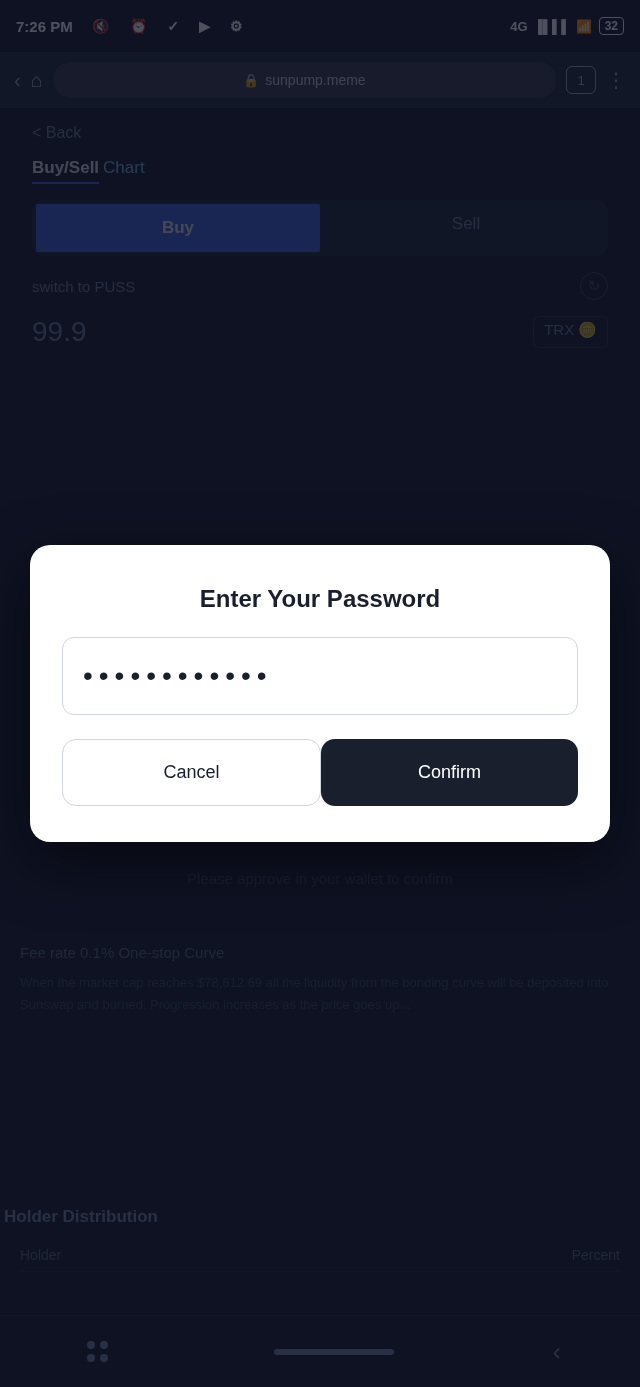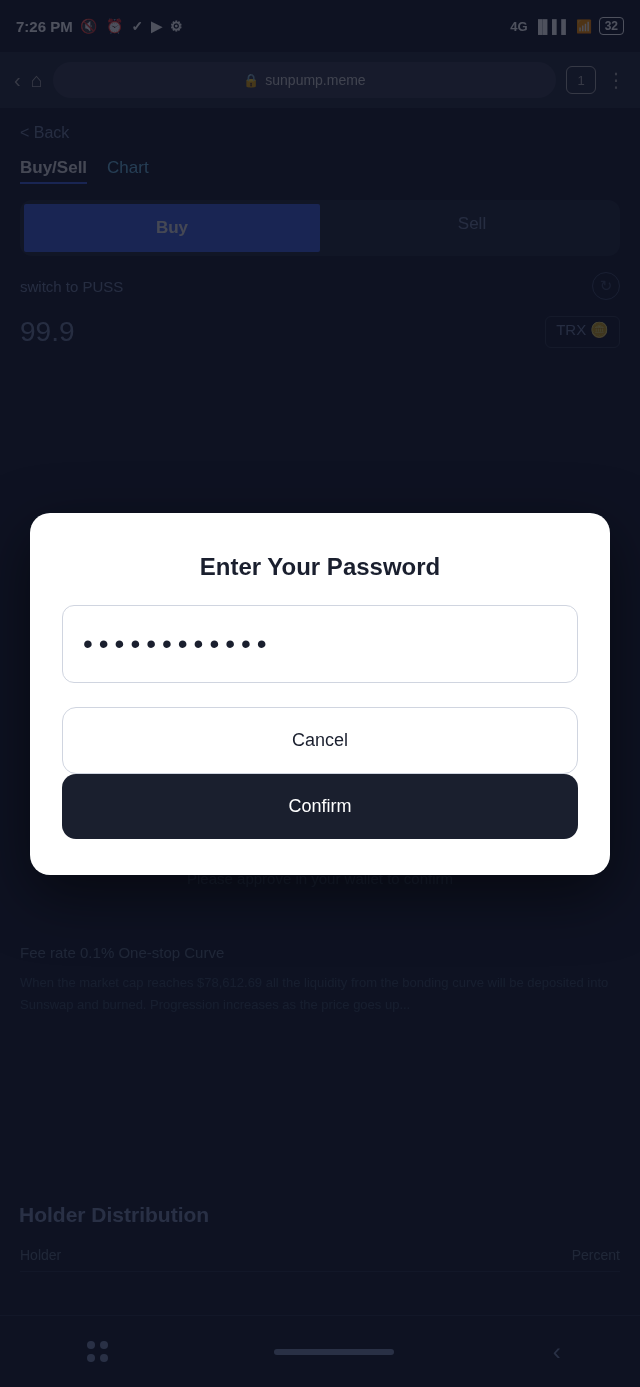--- a/index.html
+++ b/index.html
@@ -19,21 +19,21 @@
       height: 52px;
       background: #1a1f2e;
       display: flex;
       align-items: center;
       justify-content: space-between;
       padding: 0 16px;
       color: white;
       font-size: 15px;
       font-weight: 600;
     }
-    .status-left { display: flex; align-items: center; gap: 8px; }
+    .status-left { display: flex; align-items: center; gap: 20px; }
     .status-right { display: flex; align-items: center; gap: 6px; font-size: 13px; }
     .battery-badge {
       border: 1.5px solid white;
       border-radius: 4px;
       padding: 1px 5px;
       font-size: 12px;
     }
 
     
     .browser-bar {
@@ -71,36 +71,36 @@
       align-items: center;
       justify-content: center;
       color: #aaa;
       font-size: 13px;
     }
 
     
     .page-bg {
       width: 100%;
       background: #1a1f2e;
-      padding: 16px 20px;
+      padding: 16px 32px;
       opacity: 0.85;
     }
 
     .back-btn {
       color: #8090b0;
       font-size: 16px;
       margin-bottom: 16px;
       display: flex;
       align-items: center;
       gap: 6px;
     }
 
     .tab-row {
       display: flex;
-      gap: 20px;
+      gap: 4px;
       margin-bottom: 16px;
     }
     .tab-active {
       color: white;
       font-size: 17px;
       font-weight: 700;
       border-bottom: 2px solid #4a6cf7;
       padding-bottom: 4px;
     }
     .tab-inactive {
@@ -203,21 +203,20 @@
       font-size: 28px;
       letter-spacing: 6px;
       color: #1a1f2e;
       outline: none;
       background: white;
     }
 
     .modal-buttons {
       display: flex;
       width: 100%;
-      flex-direction: column;
     }
     .cancel-btn {
       flex: 1;
       padding: 22px;
       border: 1.5px solid #d0d5e0;
       border-radius: 14px;
       background: white;
       font-size: 18px;
       font-weight: 500;
       color: #1a1f2e;
@@ -355,21 +354,21 @@
 
 <div style="position:absolute; top:870px; left:0; width:100%; text-align:center; color:#3a4a5a; font-size:15px;">
   <span>Please approve in your wallet to confirm</span>
 </div>
 
 <div style="position:absolute; top:940px; left:20px; right:20px; color:#3a4a5a; font-size:13px; line-height:1.7;">
   <div style="color:#5a6a7a; font-size:15px; margin-bottom:6px;">Fee rate 0.1% One-stop Curve</div>
   <div>When the market cap reaches $78,612.69 all the liquidity from the bonding curve will be deposited into Sunswap and burned. Progression increases as the price goes up...</div>
 </div>
 
-<div style="position:absolute; bottom:160px; left:19px; color:#7a8aaa; font-size:21px; font-weight:600;">Holder Distribution</div>
+<div style="position:absolute; bottom:160px; left:4px; color:#7a8aaa; font-size:17px; font-weight:600;">Holder Distribution</div>
 <div style="position:absolute; bottom:115px; left:20px; right:20px; display:flex; justify-content:space-between; color:#5a6a7a; font-size:14px; border-bottom:1px solid #2a3040; padding-bottom:8px;">
   <span>Holder</span>
   <span>Percent</span>
 </div>
 
 <div class="overlay">
 
   <div class="modal">
 
     <div class="modal-title">Enter Your Password</div>

